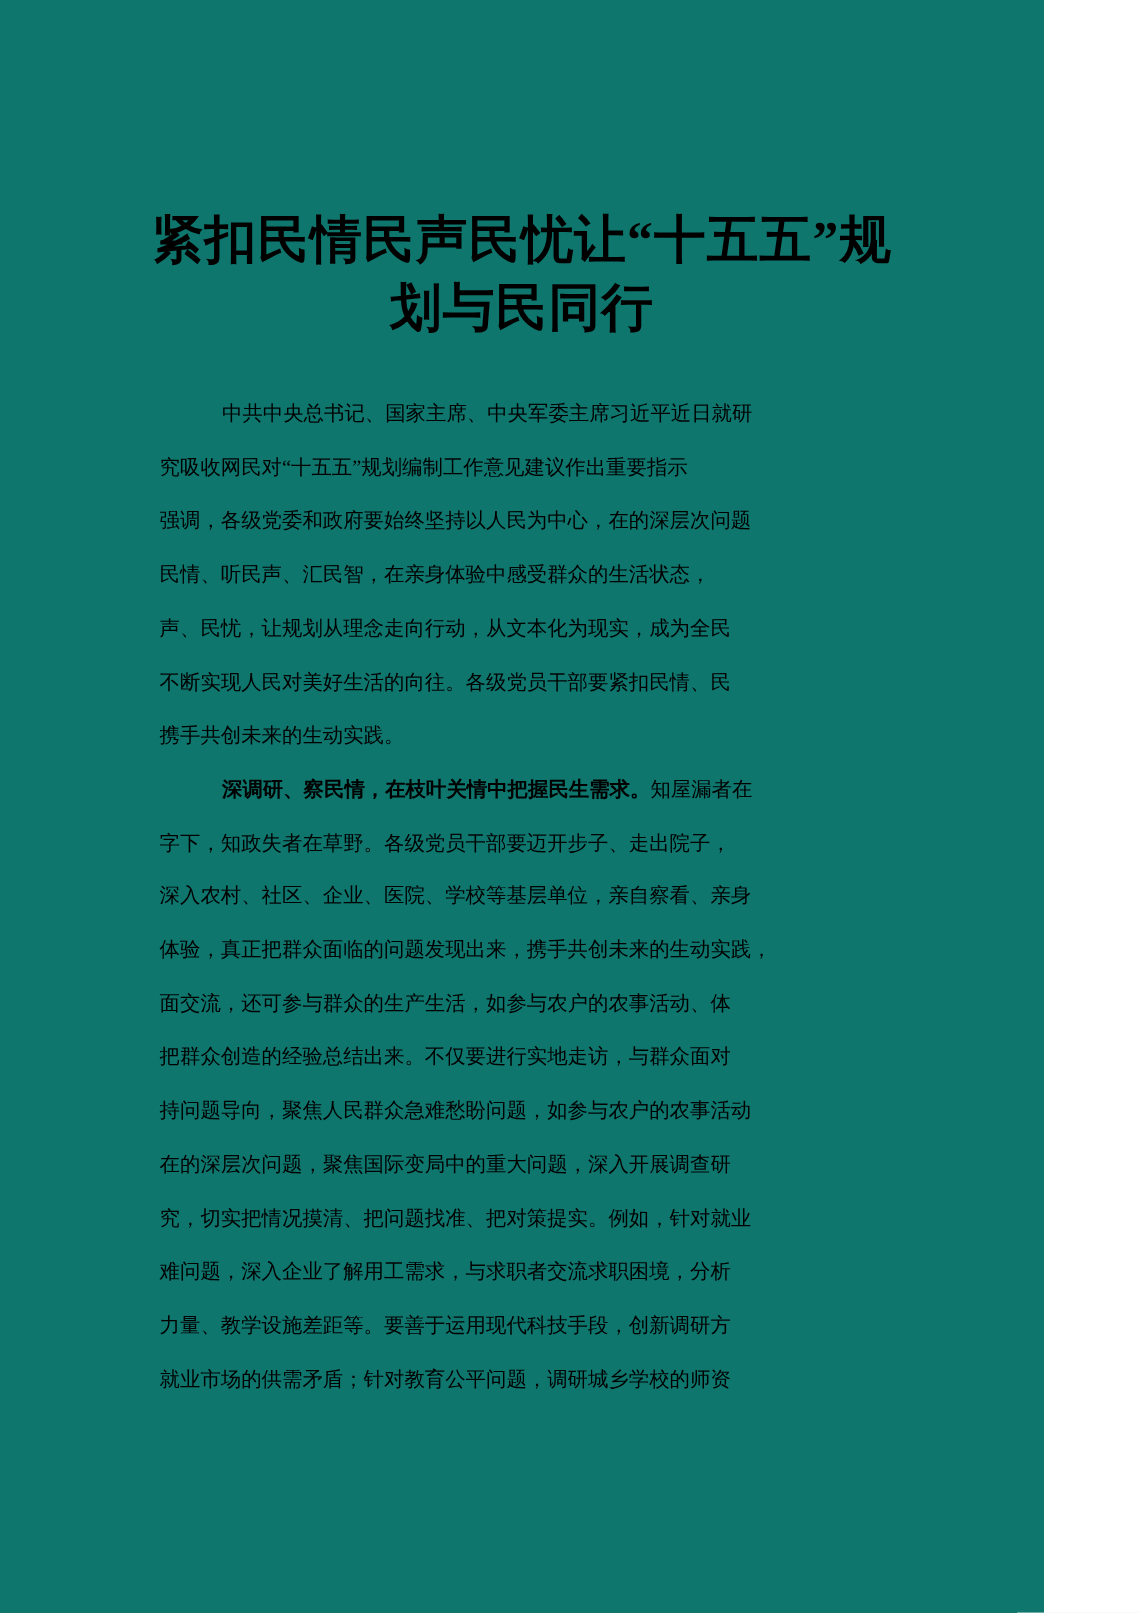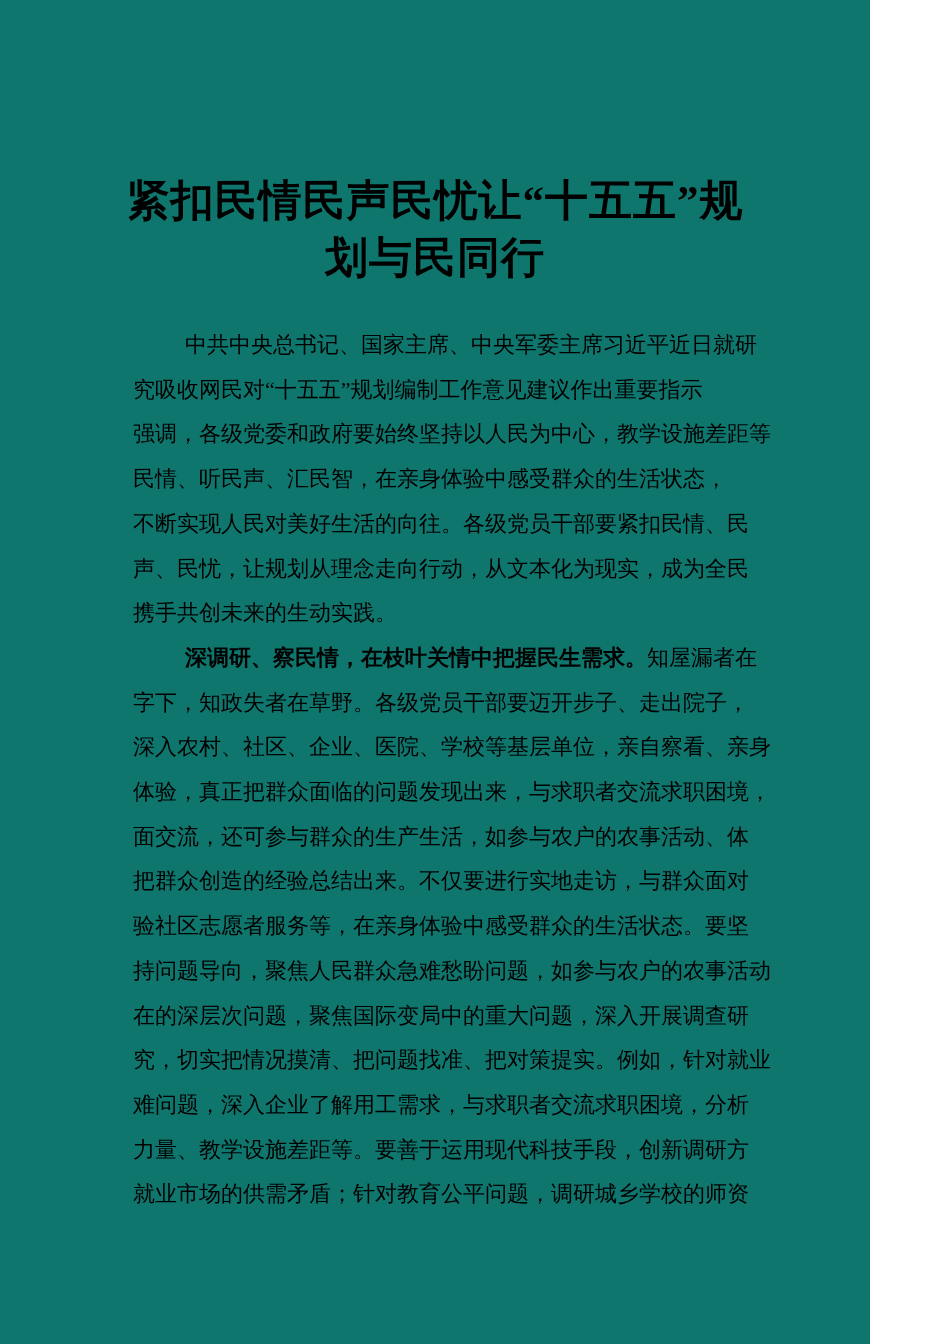--- a/index.html
+++ b/index.html
@@ -25,21 +25,21 @@
     line-height: 57px;
     letter-spacing: 1px;
   }
   .title-line {
     display: block;
   }
   .doc-body {
     margin-top: 37px;
     margin-left: 133px;
     width: 702px;
-    font-size: 22px;
+    font-size: 17px;
     line-height: 44.7px;
     text-align: justify;
   }
   .para {
     margin: 0;
     padding: 0;
   }
   .body-line {
     display: block;
     white-space: nowrap;
@@ -60,35 +60,34 @@
   <h1 class="doc-title">
     <span class="title-line">紧扣民情民声民忧让“十五五”规</span>
     <span class="title-line">划与民同行</span>
   </h1>
 
   <div class="doc-body">
 
     <p class="para">
       <span class="body-line first-line">中共中央总书记、国家主席、中央军委主席习近平近日就研</span>
       <span class="body-line">究吸收网民对“十五五”规划编制工作意见建议作出重要指示</span>
-      <span class="body-line">强调，各级党委和政府要始终坚持以人民为中心，教学设施差距等</span>
+      <span class="body-line">强调，各级党委和政府要始终坚持以人民为中心，在的深层次问题</span>
       <span class="body-line">民情、听民声、汇民智，在亲身体验中感受群众的生活状态，</span>
+      <span class="body-line">声、民忧，让规划从理念走向行动，从文本化为现实，成为全民</span>
       <span class="body-line">不断实现人民对美好生活的向往。各级党员干部要紧扣民情、民</span>
-      <span class="body-line">声、民忧，让规划从理念走向行动，从文本化为现实，成为全民</span>
       <span class="body-line">携手共创未来的生动实践。</span>
     </p>
 
     <p class="para">
       <span class="body-line first-line"><span class="bold-lead">深调研、察民情，在枝叶关情中把握民生需求。</span><span>知屋漏者在</span></span>
       <span class="body-line">字下，知政失者在草野。各级党员干部要迈开步子、走出院子，</span>
       <span class="body-line">深入农村、社区、企业、医院、学校等基层单位，亲自察看、亲身</span>
-      <span class="body-line">体验，真正把群众面临的问题发现出来，与求职者交流求职困境，</span>
+      <span class="body-line">体验，真正把群众面临的问题发现出来，携手共创未来的生动实践，</span>
       <span class="body-line">面交流，还可参与群众的生产生活，如参与农户的农事活动、体</span>
       <span class="body-line">把群众创造的经验总结出来。不仅要进行实地走访，与群众面对</span>
-      <span class="body-line">验社区志愿者服务等，在亲身体验中感受群众的生活状态。要坚</span>
       <span class="body-line">持问题导向，聚焦人民群众急难愁盼问题，如参与农户的农事活动</span>
       <span class="body-line">在的深层次问题，聚焦国际变局中的重大问题，深入开展调查研</span>
       <span class="body-line">究，切实把情况摸清、把问题找准、把对策提实。例如，针对就业</span>
       <span class="body-line">难问题，深入企业了解用工需求，与求职者交流求职困境，分析</span>
       <span class="body-line">力量、教学设施差距等。要善于运用现代科技手段，创新调研方</span>
       <span class="body-line">就业市场的供需矛盾；针对教育公平问题，调研城乡学校的师资</span>
     </p>
 
   </div>
 </div>

